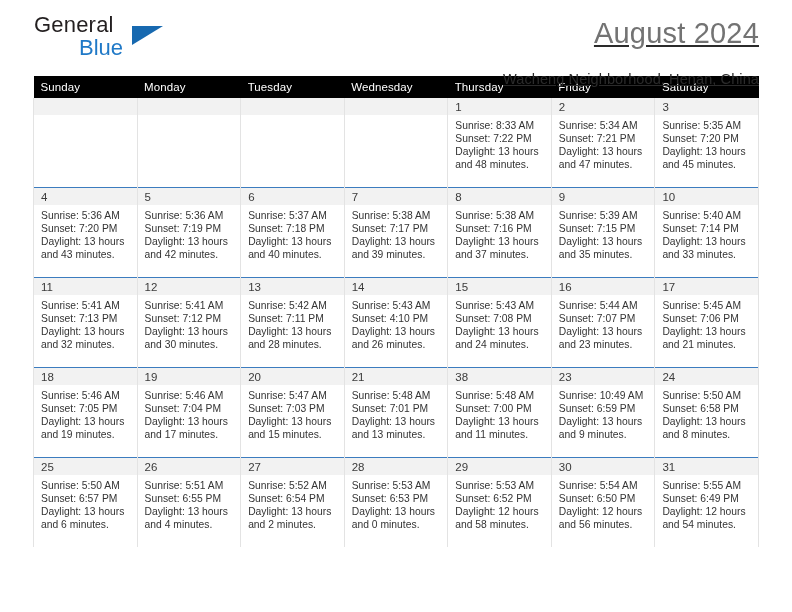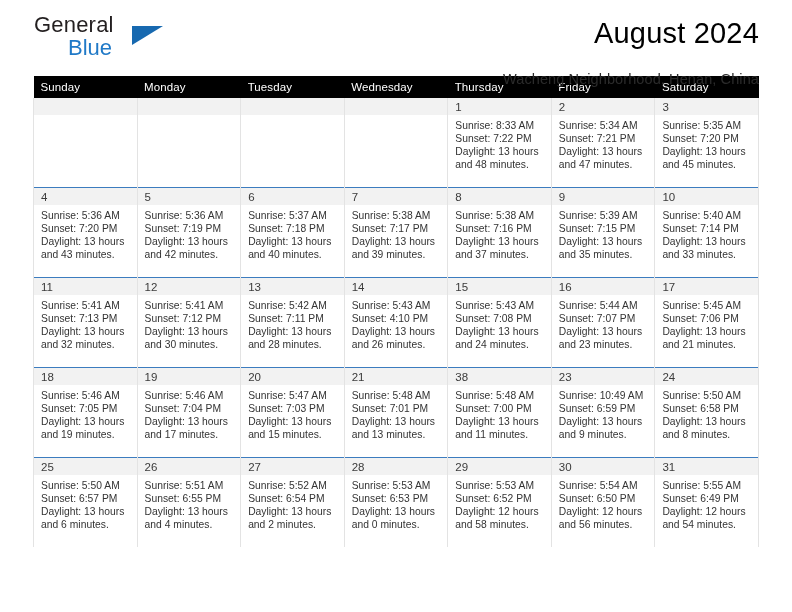--- a/index.html
+++ b/index.html
@@ -21,59 +21,60 @@
     box-sizing: border-box;
     padding: 0 33px;
   }
 
   
   .header {
     position: relative;
     height: 72px;
     padding-top: 18px;
     box-sizing: border-box;
+    text-decoration: underline;
   }
   .logo {
     position: absolute;
     left: 1px;
     top: 14px;
     width: 230px;
     height: 58px;
   }
   .logo-general {
     font-size: 22px;
     letter-spacing: 0.2px;
     color: #231f20;
     line-height: 1;
     display: block;
   }
   .logo-blue {
     font-size: 22px;
     color: #2079c7;
     line-height: 1;
     display: block;
-    margin-left: 34px;
+    margin-left: 45px;
     margin-top: 1px;
   }
   .logo-tri {
     position: absolute;
     left: 98px;
     top: 12px;
     width: 0;
     height: 0;
     border-left: 31px solid #1769b0;
     border-bottom: 19px solid transparent;
   }
   .title-wrap {
     text-align: right;
   }
   .cal-title {
     font-size: 29px;
     font-weight: normal;
-    color: #000000;
+    color: #737373;
     line-height: 1.05;
     margin: 0;
     letter-spacing: 0.2px;
   }
   .cal-subtitle {
     font-size: 14.5px;
     color: #2b2b2b;
     margin-top: 23px;
     letter-spacing: 0.1px;
   }

